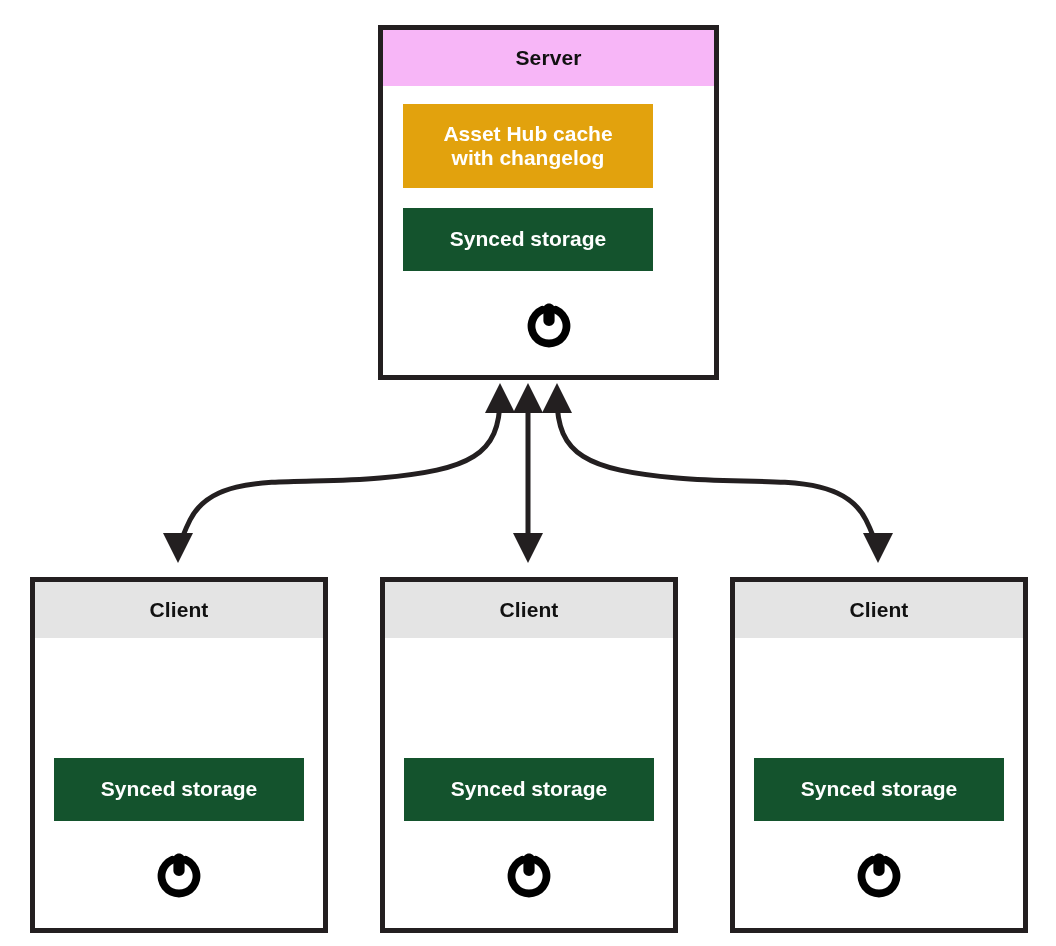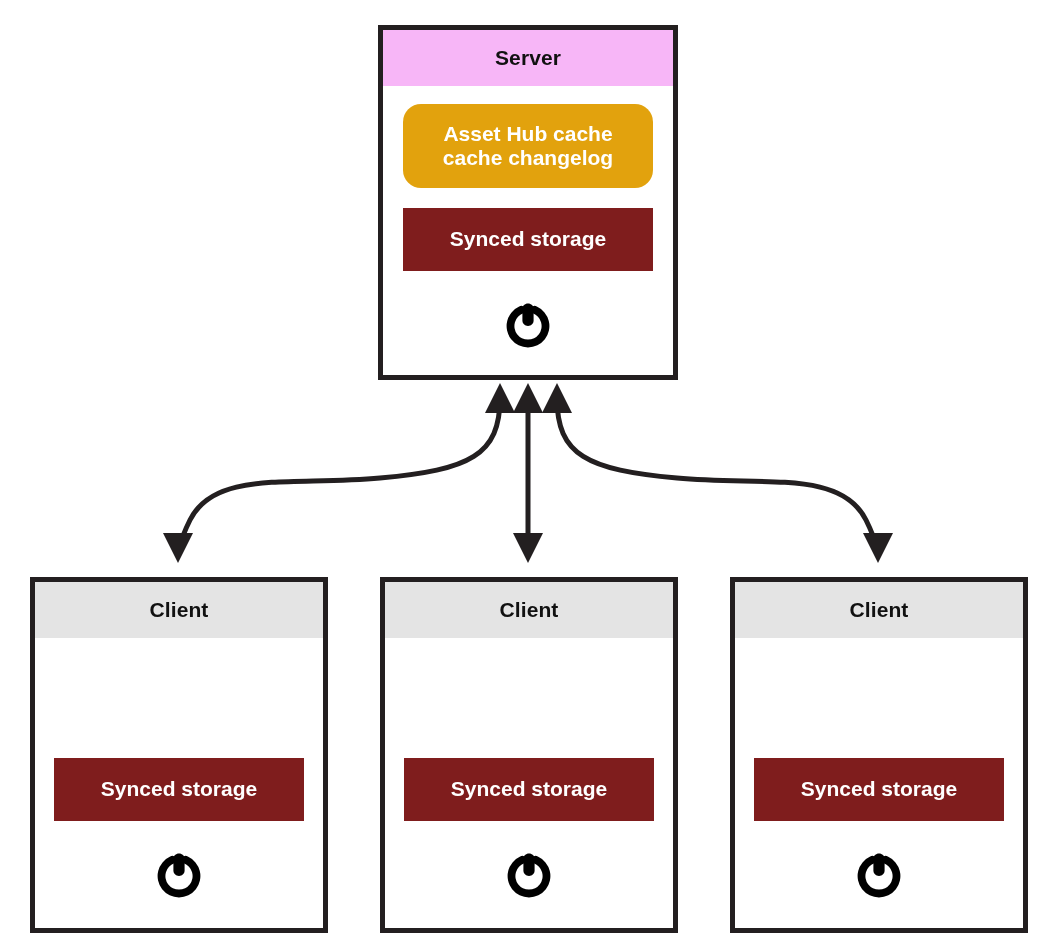--- a/index.html
+++ b/index.html
@@ -44,41 +44,40 @@
     box-sizing: border-box;
     display: flex;
     align-items: center;
     justify-content: center;
     text-align: center;
     color: #ffffff;
     font-weight: bold;
     line-height: 1.16;
   }
   .chip-orange { background: #e2a20d; }
-  .chip-teal   { background: #7f1d1d; }
+  .chip-teal   { background: #14532d; }
 
   
   #server-node {
     left: 378px;
     top: 25px;
-    width: 300px;
+    width: 341px;
     height: 355px;
   }
   #server-node .node-header {
     height: 56px;
     background: #f7b6f7;
     font-size: 21px;
   }
   #server-cache-chip {
     left: 20px;
     top: 74px;
     width: 250px;
     height: 84px;
     font-size: 21px;
-    border-radius: 18px;
   }
   #server-storage-chip {
     left: 20px;
     top: 178px;
     width: 250px;
     height: 63px;
     font-size: 21px;
   }
   .power-wrap {
     position: absolute;
@@ -155,21 +154,21 @@
       <polygon class="arrow-head" points="557,383 542,413 572,413"></polygon>
     </g>
   </svg>
 
   <div class="node" id="server-node">
     <div class="node-header">Server</div>
 
     <div class="chip chip-orange" id="server-cache-chip">
       <span>
         <span>Asset Hub cache</span><br>
-        <span>cache changelog</span>
+        <span>with changelog</span>
       </span>
     </div>
 
     <div class="chip chip-teal" id="server-storage-chip">Synced storage</div>
 
     <div class="power-wrap" id="server-power">
       <svg class="power-glyph" width="48" height="56" viewBox="0 0 48 56" xmlns="http://www.w3.org/2000/svg">
         <path fill="#000000" fill-rule="evenodd" d="M24 8.5c3.2 0 5.6 2.3 5.6 5.4v11.6c0 3.1-2.4 5.4-5.6 5.4s-5.6-2.3-5.6-5.4V13.9c0-3.1 2.4-5.4 5.6-5.4z"></path>
         <path fill="#000000" fill-rule="evenodd" d="M15.2 11.6a3.9 3.9 0 0 1 4 6.7 13.6 13.6 0 1 0 9.6 0 3.9 3.9 0 1 1 4-6.7 21.4 21.4 0 1 1-17.6 0z"></path>
       </svg>

